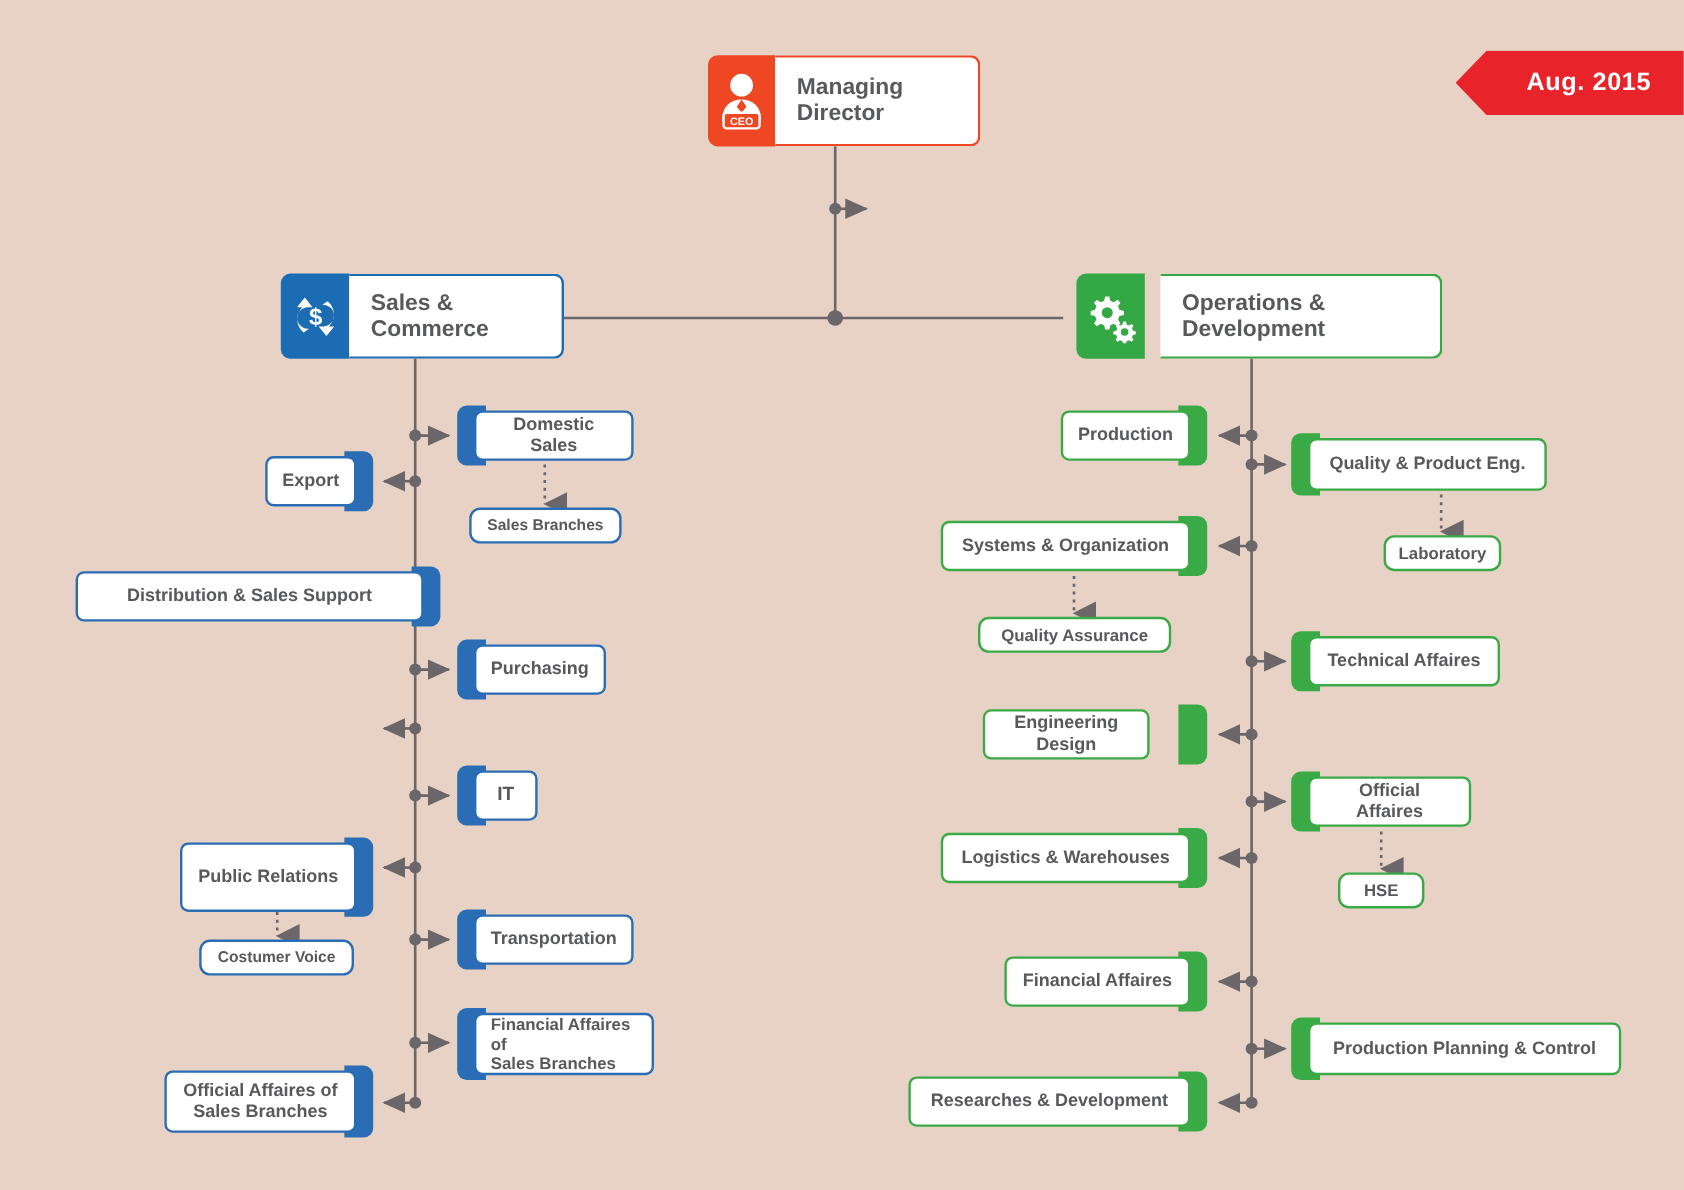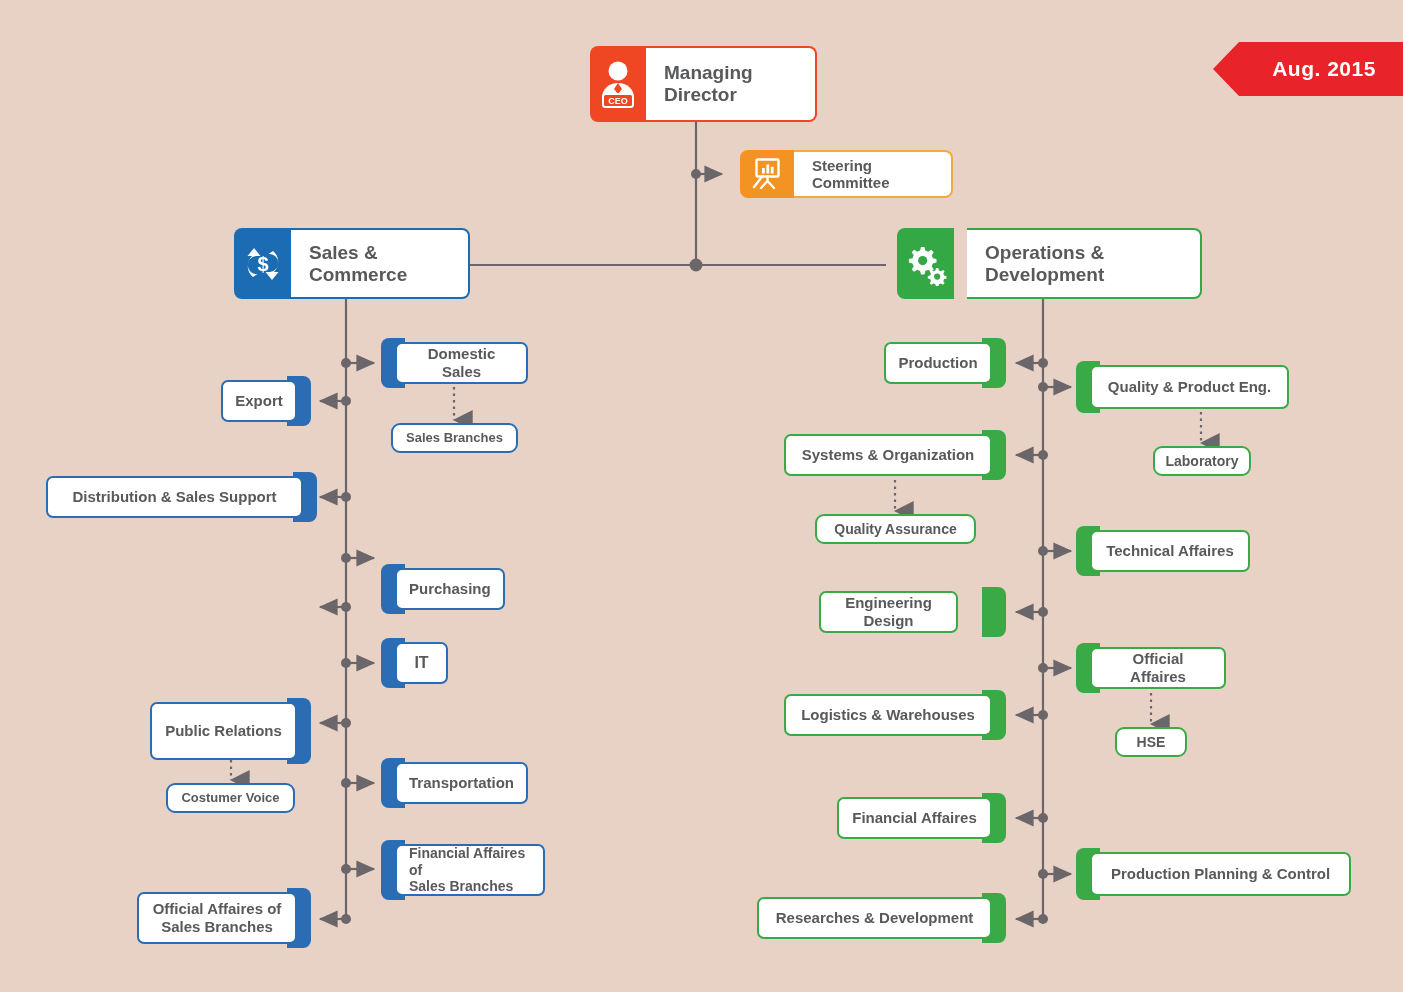--- a/index.html
+++ b/index.html
@@ -227,32 +227,20 @@
         <circle cx="22" cy="15" r="9.5" fill="#fff"></circle>
         <path d="M6 42c0-9 7.2-15 16-15s16 6 16 15v3H6z" fill="#fff"></path>
         <path d="M22 27 l-4 6 4 5 4-5z" fill="#ef4723"></path>
         <rect x="7" y="38" width="30" height="13" rx="2.5" fill="#ef4723" stroke="#fff" stroke-width="2"></rect>
         <text x="22" y="48" font-family="Liberation Sans, sans-serif" font-size="9" font-weight="bold" fill="#fff" text-anchor="middle">CEO</text>
       </svg>
     </div>
     <div class="label" style="font-size:19px;">Managing Director</div>
   </div>
 
-  <div class="bignode sc" style="left:727px;top:150px;width:226px;height:48px;">
-    <div class="icon" style="width:54px;">
-      <svg width="32" height="34" viewBox="0 0 32 34">
-        <rect x="5.5" y="2.5" width="22" height="17" rx="1.5" fill="none" stroke="#fff" stroke-width="2.4"></rect>
-        <rect x="11" y="11" width="2.8" height="5.5" fill="#fff"></rect>
-        <rect x="15.4" y="7.5" width="2.8" height="9" fill="#fff"></rect>
-        <rect x="19.8" y="9.8" width="2.8" height="6.7" fill="#fff"></rect>
-        <path d="M16.5 19.5 V24 M16.5 24 L10 31 M16.5 24 L23 31 M3 30 L11.5 19" stroke="#fff" stroke-width="2.3" fill="none" stroke-linecap="round"></path>
-      </svg>
-    </div>
-    <div class="label" style="font-size:15px;">Steering Committee</div>
-  </div>
 
   <div class="bignode sales" style="left:221px;top:228px;width:249px;height:71px;">
     <div class="icon" style="width:57px;">
       <svg width="46" height="44" viewBox="0 0 46 44">
         <path d="M33 9 a14 14 0 0 1 1 21 l4.5 0 -6.5 8 -6.5-8 4.5 0 a9 9 0 0 0 -1.5 -18z" fill="#fff"></path>
         <path d="M13 35 a14 14 0 0 1 -1 -21 l-4.5 0 6.5-8 6.5 8 -4.5 0 a9 9 0 0 0 1.5 18z" fill="#fff"></path>
         <text x="23" y="29" font-family="Liberation Sans, sans-serif" font-size="20" font-weight="bold" fill="#fff" text-anchor="middle">$</text>
       </svg>
     </div>
     <div class="label" style="font-size:19px;">Sales &amp; Commerce</div>
@@ -268,21 +256,21 @@
       </svg>
     </div>
     <div class="label" style="font-size:19px;">Operations &amp; Development</div>
   </div>
 
   <div class="node blue acc-right" style="left:221px;top:380px;width:90px;height:42px;">
     <div class="body" style="font-size:15px;">Export</div>
     <div class="accent" style="width:24px;"></div>
   </div>
 
-  <div class="node blue acc-right" style="left:46px;top:476px;width:271px;height:42px;">
+  <div class="node blue acc-right" style="left:63px;top:476px;width:304px;height:42px;">
     <div class="body" style="font-size:15px;">Distribution &amp; Sales Support</div>
     <div class="accent" style="width:24px;"></div>
   </div>
 
 
   <div class="node blue acc-right" style="left:150px;top:702px;width:161px;height:58px;">
     <div class="body" style="font-size:15px;">Public Relations</div>
     <div class="accent" style="width:24px;"></div>
   </div>
 
@@ -302,21 +290,21 @@
 
   <div class="node blue acc-left" style="left:381px;top:342px;width:147px;height:42px;">
     <div class="accent" style="width:24px;"></div>
     <div class="body" style="font-size:15px;">Domestic Sales</div>
   </div>
 
   <div class="subnode" style="left:391px;top:423px;width:127px;height:30px;font-size:13px;">
     <span>Sales Branches</span>
   </div>
 
-  <div class="node blue acc-left" style="left:381px;top:537px;width:116px;height:42px;margin-top:31px;">
+  <div class="node blue acc-left" style="left:381px;top:537px;width:116px;height:42px;">
     <div class="accent" style="width:24px;"></div>
     <div class="body" style="font-size:15px;">Purchasing</div>
   </div>
 
   <div class="node blue acc-left" style="left:381px;top:642px;width:67px;height:42px;">
     <div class="accent" style="width:24px;"></div>
     <div class="body" style="font-size:16px;">IT</div>
   </div>
 
   <div class="node blue acc-left" style="left:381px;top:762px;width:142px;height:42px;">

